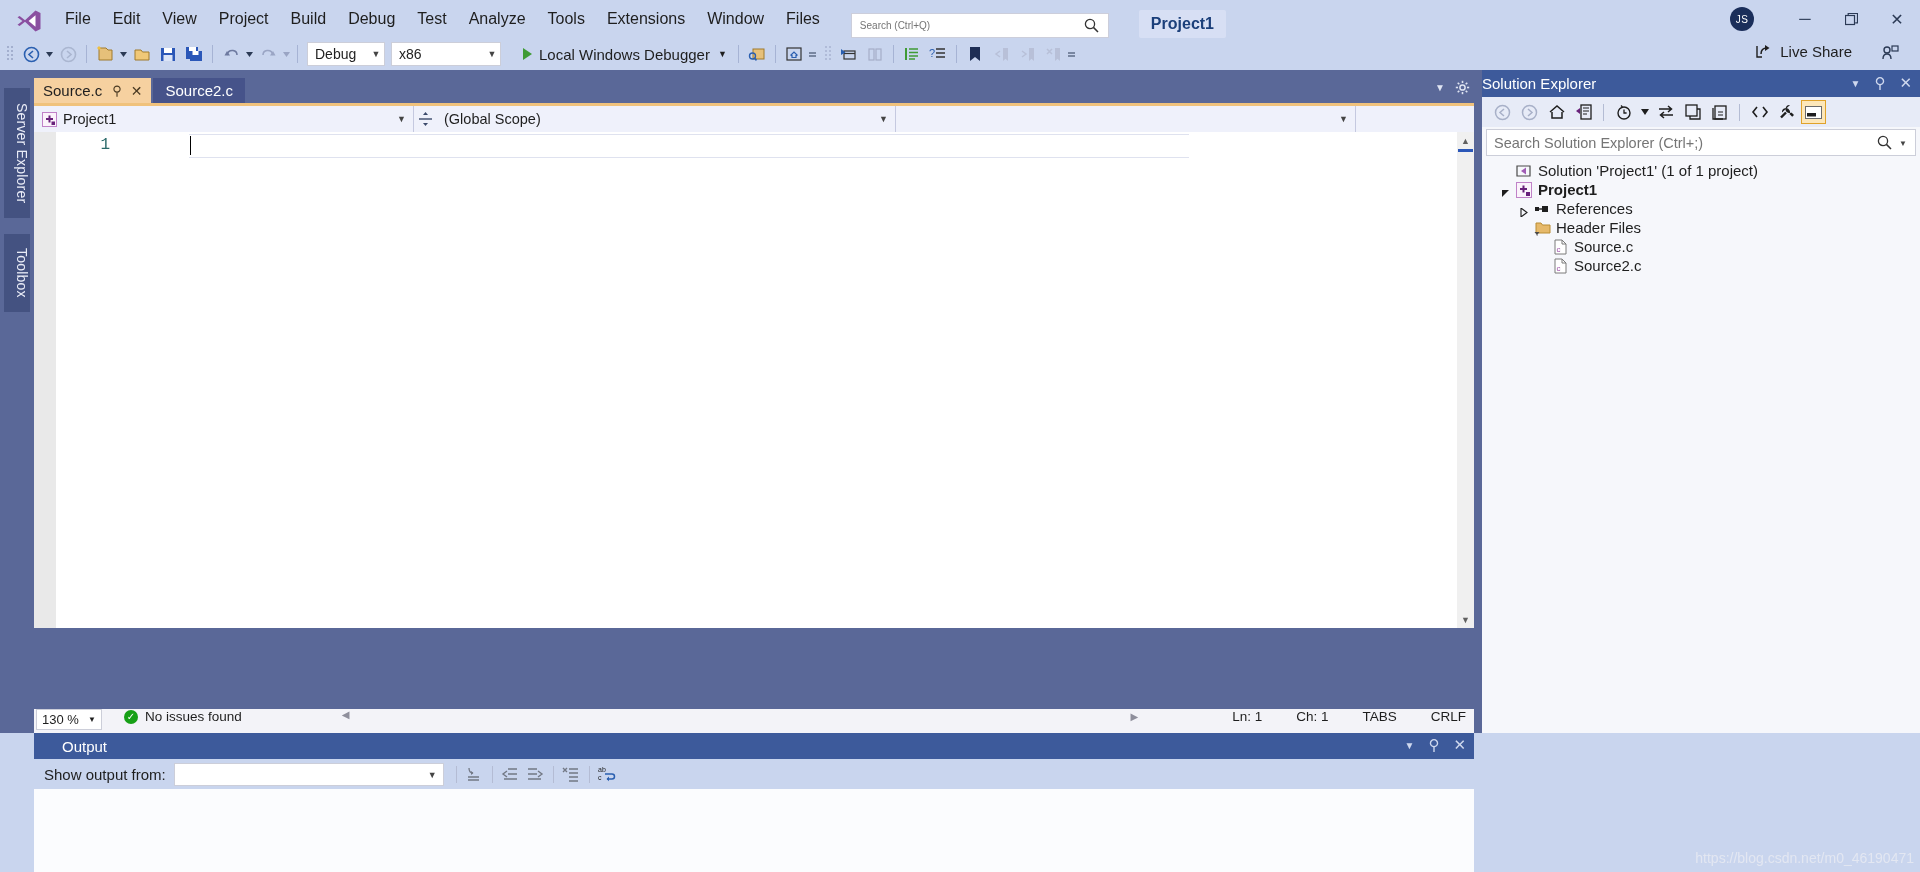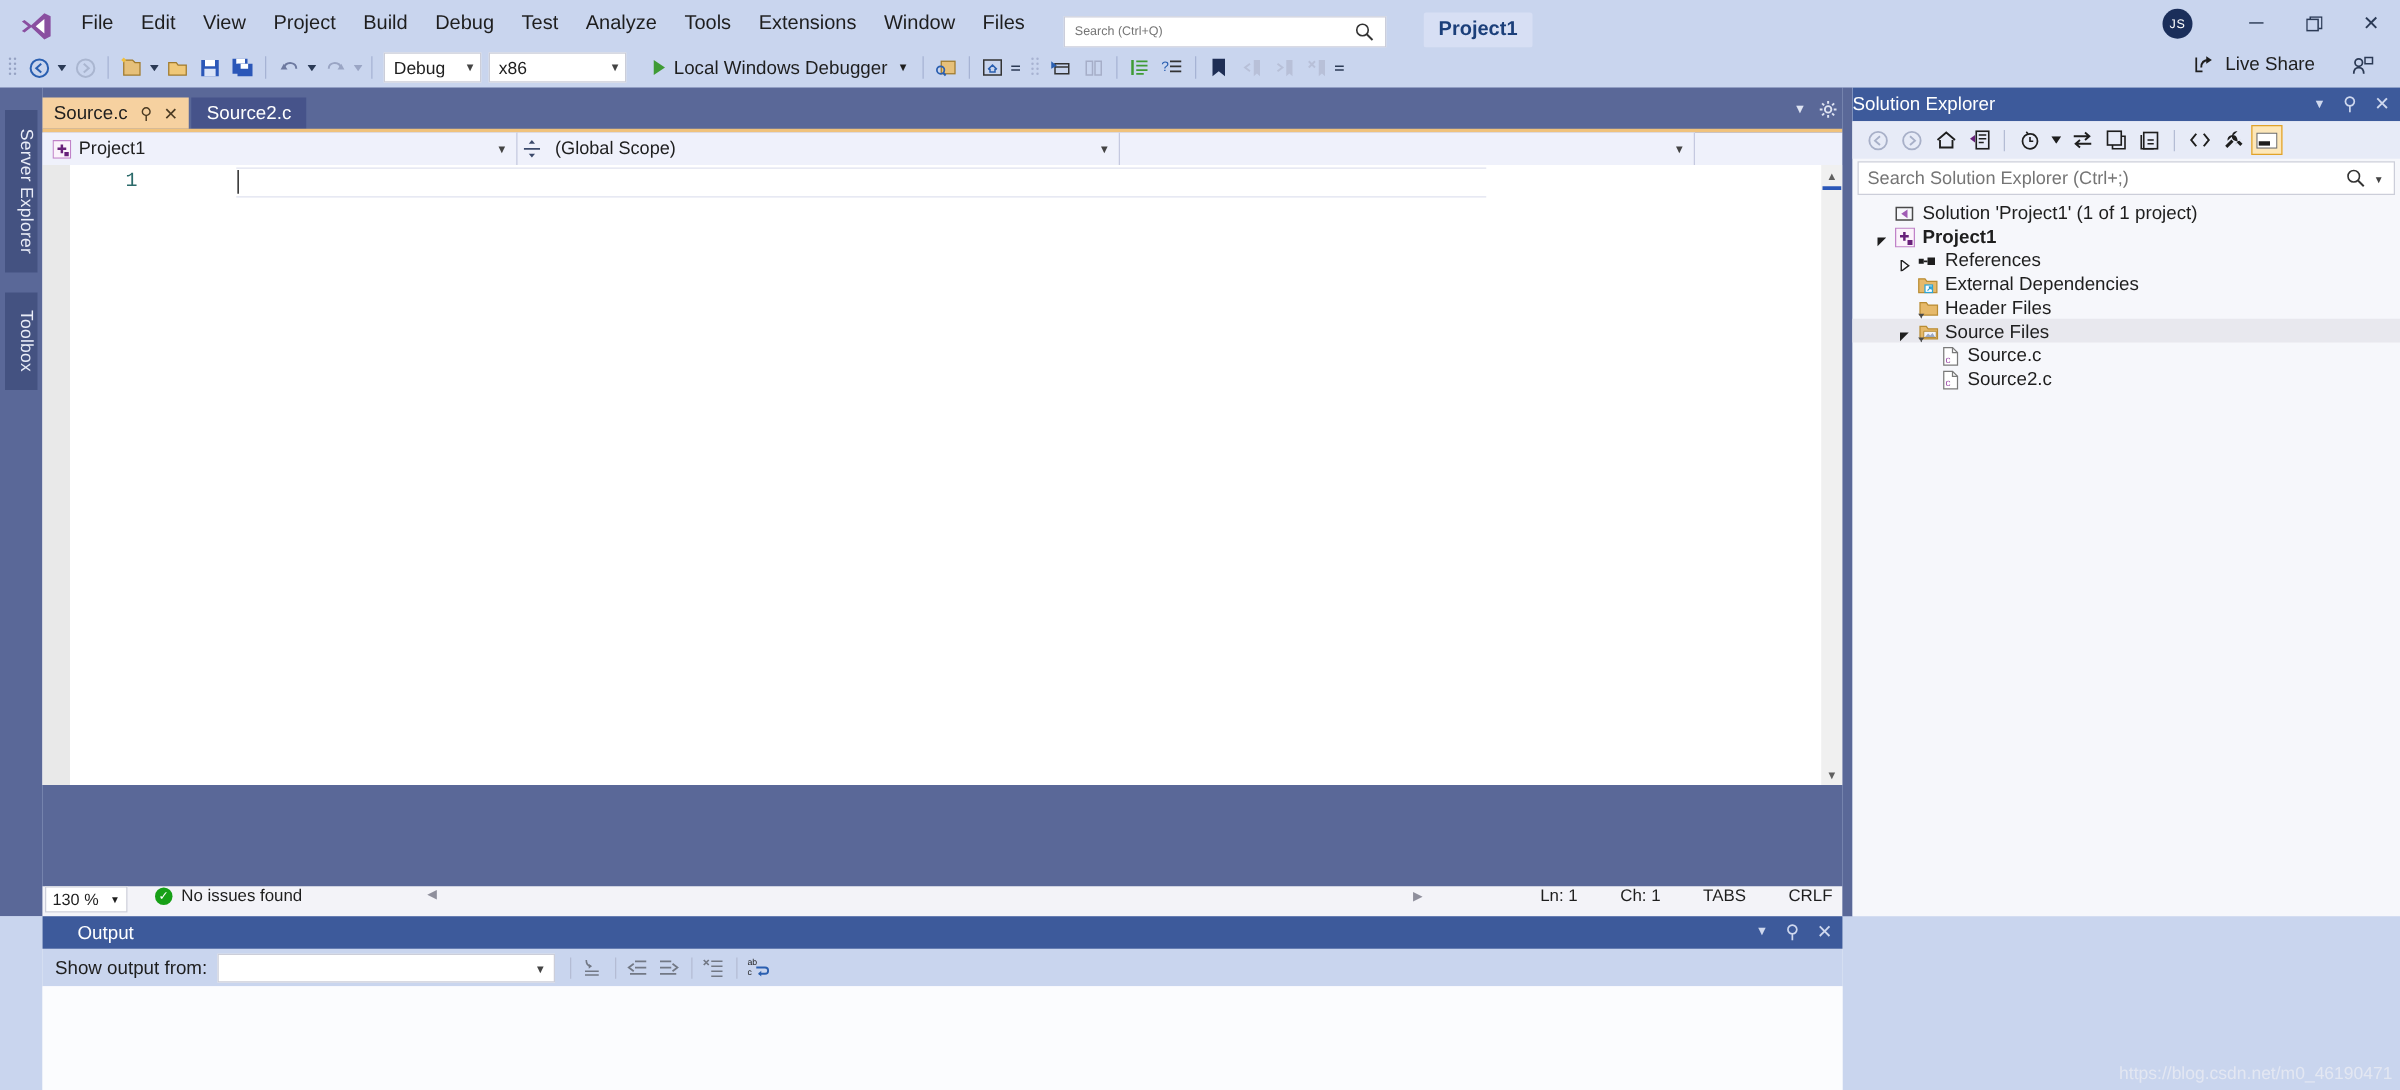--- a/index.html
+++ b/index.html
@@ -691,58 +691,32 @@
         <span class="tico">
           <svg width="16" height="16" viewBox="0 0 16 16">
               <rect x="1" y="6" width="4" height="4" fill="#1e1e1e"></rect>
               <path d="M5 8 h3" stroke="#1e1e1e" stroke-width="1.4"></path>
               <rect x="8" y="5" width="6" height="6" fill="#1e1e1e"></rect>
             </svg>
         </span>
         <span>References</span>
       </div>
 
-      <div class="trow" style="padding-left:50px;">
-        <span class="tico">
-          <svg width="17" height="16" viewBox="0 0 17 16">
-              <path d="M1 3 h5 l1.5 2 h8 v9 H1 Z" fill="#e6b96a" stroke="#b98c33"></path>
-              <rect x="6" y="8" width="6" height="6" fill="#ffffff" stroke="#2ca5d8"></rect>
-              <path d="M8 12.5 L11 9.5 M9 9.5 h2 v2" stroke="#2ca5d8" stroke-width="1"></path>
-            </svg>
-        </span>
-        <span>External Dependencies</span>
-      </div>
 
       <div class="trow" style="padding-left:50px;">
         <span class="tico">
           <svg width="17" height="16" viewBox="0 0 17 16">
               <path d="M2 3 h5 l1.5 2 h7.5 v8 H2 Z" fill="#e6b96a" stroke="#b98c33"></path>
               <path d="M0.5 12 h5 l-2 2.5 v1.5 l-1 -0.8 v-0.7 Z" fill="#4a4a4a"></path>
             </svg>
         </span>
         <span>Header Files</span>
       </div>
 
 
-      <div class="trow sel" style="padding-left:32px;">
-        <span class="tw">
-            <svg width="9" height="9">
-              <path d="M1 1 L8 1 L1 8 Z" fill="#1e1e1e"></path>
-            </svg>
-          </span>
-        <span class="tico">
-          <svg width="17" height="16" viewBox="0 0 17 16">
-              <path d="M2 3 h5 l1.5 2 h7.5 v8 H2 Z" fill="#e6b96a" stroke="#b98c33"></path>
-              <path d="M5 7 h10 v5 H5 Z" fill="#f2f4fa" stroke="#b98c33" stroke-width="0.8"></path>
-              <path d="M6 11.5 L8.5 8.8 L10.2 10.4 L12 8.4 L14 11.5 Z" fill="#9aa8c4"></path>
-              <path d="M0.5 12 h5 l-2 2.5 v1.5 l-1 -0.8 v-0.7 Z" fill="#4a4a4a"></path>
-            </svg>
-        </span>
-        <span>Source Files</span>
-      </div>
 
       <div class="trow" style="padding-left:68px;">
         <span class="tico">
           <svg width="15" height="16" viewBox="0 0 15 16">
               <path d="M2 1 h7 l4 4 v10 H2 Z" fill="#ffffff" stroke="#7a7a7a"></path>
               <path d="M9 1 v4 h4" fill="none" stroke="#7a7a7a"></path>
               <text x="3.4" y="13" font-size="8" fill="#9c4da8" font-family="Liberation Sans">c</text>
             </svg>
         </span>
         <span>Source.c</span>

